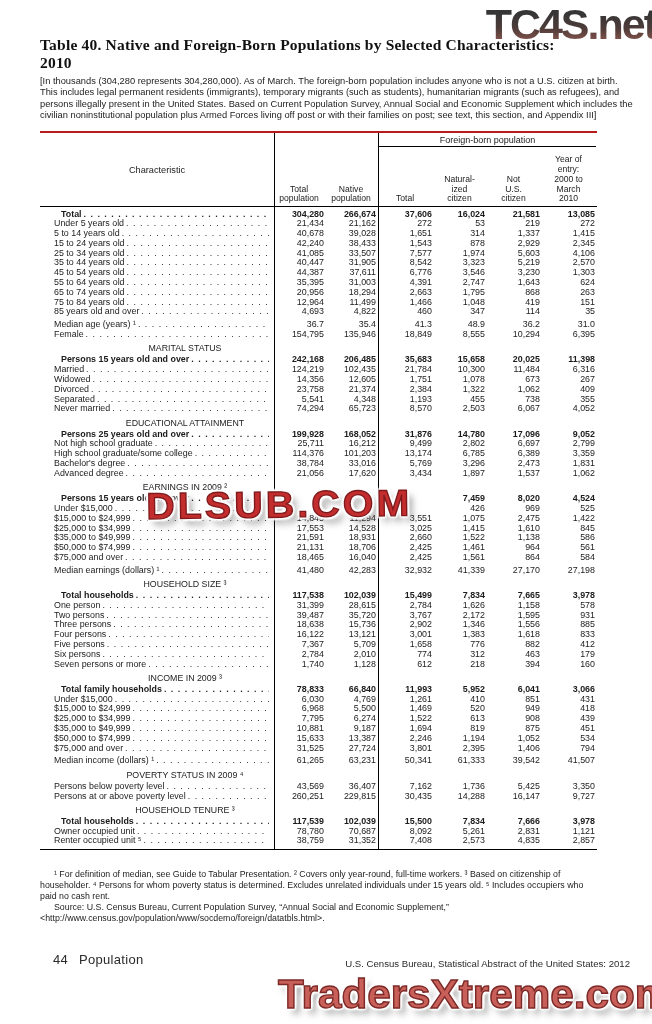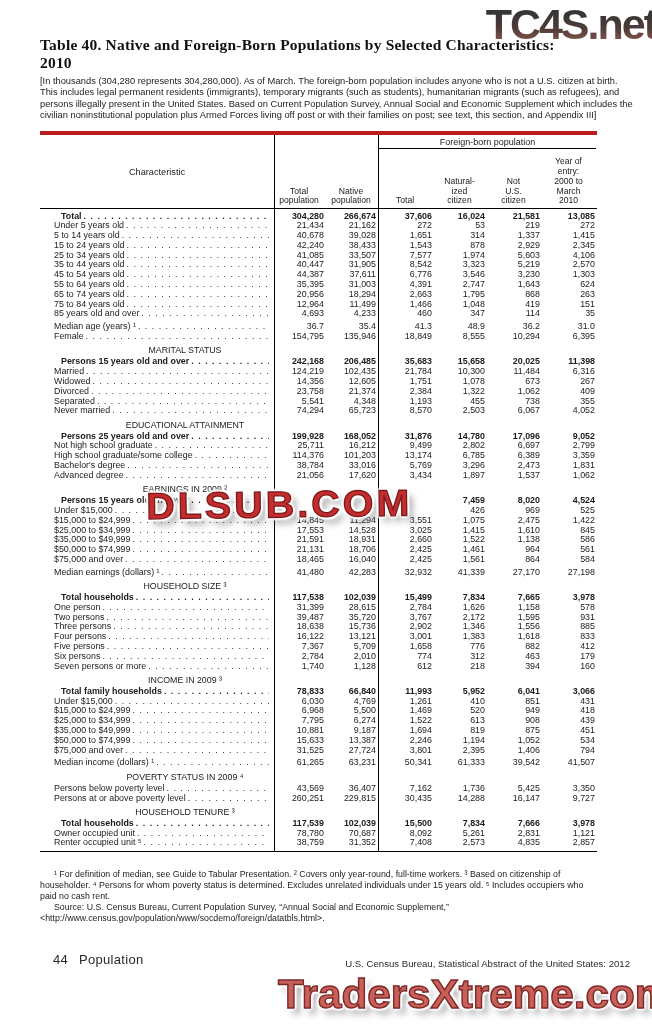--- a/index.html
+++ b/index.html
@@ -7,21 +7,21 @@
   .page { position:relative; width:652px; height:1024px; overflow:hidden; background:#fff; }
 
   
   .title { position:absolute; left:40px; top:36px; width:585px;
            font-family:"Liberation Serif",serif; font-weight:bold;
            font-size:15.5px; line-height:17.5px; letter-spacing:.2px; color:#111; }
   .headnote { position:absolute; left:40px; top:76px; width:594px;
               font-size:9.3px; line-height:11.4px; color:#222; }
 
   
-  .table-wrap { position:absolute; left:40px; top:131px; width:557px; border-top:4px solid #b91c1c; }
+  .table-wrap { position:absolute; left:40px; top:131px; width:557px; border-top:2px solid #b91c1c; }
   .vrule { position:absolute; top:0; bottom:0; width:1px; background:#000; }
   .vrule.v1 { left:234px; } .vrule.v2 { left:338px; }
 
   .thead { position:relative; height:73px; border-bottom:1px solid #000; }
   .spanner { position:absolute; left:339px; top:2px; width:217px; text-align:center;
              font-size:9px; padding-bottom:1px; border-bottom:1px solid #000; }
   .head-cells { display:flex; height:100%; align-items:flex-end; }
   .th { box-sizing:border-box; text-align:center; font-size:8.6px; line-height:9.7px;
         white-space:pre-line; padding:0 2px 2px 0; }
   .th-char { width:234px; align-self:stretch; display:flex; align-items:center;
@@ -224,21 +224,21 @@
           <div class="tval w4">1,048</div>
           <div class="tval w5">419</div>
           <div class="tval w6">151</div>
         </div>
         <div class="trow">
           <div class="tlabel">
             <span class="txt">85 years old and over</span>
             <span class="leader"></span>
           </div>
           <div class="tval w1">4,693</div>
-          <div class="tval w2">4,233</div>
+          <div class="tval w2">4,822</div>
           <div class="tval w3">460</div>
           <div class="tval w4">347</div>
           <div class="tval w5">114</div>
           <div class="tval w6">35</div>
         </div>
         <div class="trow gap">
           <div class="tlabel">
             <span class="txt">Median age (years) ¹</span>
             <span class="leader"></span>
           </div>

